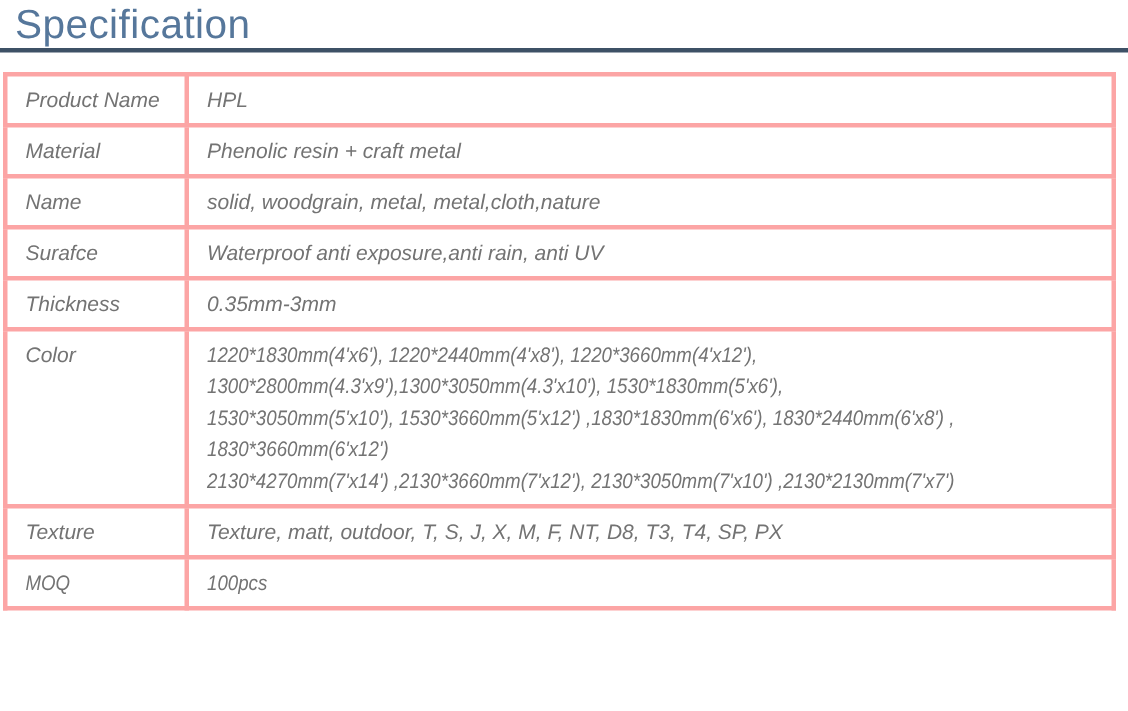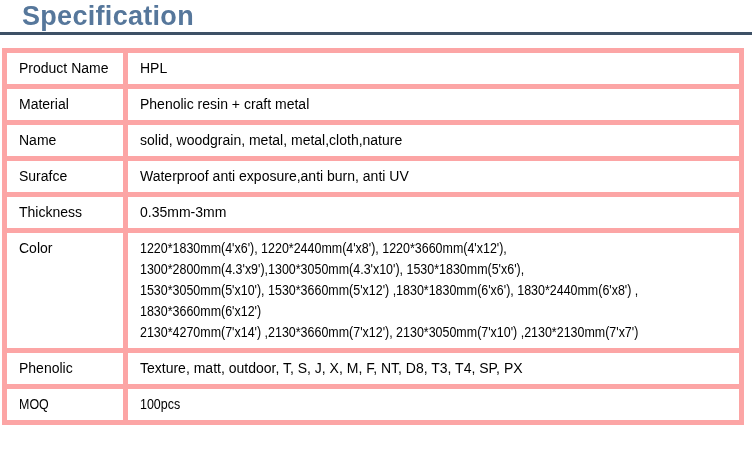--- a/index.html
+++ b/index.html
@@ -6,45 +6,46 @@
   html, body { margin: 0; padding: 0; }
   body {
     width: 752px;
     height: 474px;
     background: #ffffff;
     font-family: "Liberation Sans", sans-serif;
     overflow: hidden;
   }
   .page-title {
     margin: 0;
-    padding: 1px 0 0 22px;
+    padding: 1px 0 0 10px;
     font-size: 27px;
-    font-weight: 700;
+    font-weight: 400;
     color: #56779b;
     letter-spacing: 0.3px;
     line-height: 31px;
   }
   .title-rule {
     height: 3px;
     background: #3e5166;
     width: 752px;
   }
   table.spec-table {
     border-collapse: collapse;
     table-layout: fixed;
     width: 742px;
     margin: 13px 8px 0 2px;
   }
   td {
-    border: 5px solid #fca5a5;
+    border: 3px solid #fca5a5;
     font-size: 14px;
-    color: #000000;
+    color: #737373;
     vertical-align: top;
     padding: 5px 10px 5px 12px;
     line-height: 21px;
+    font-style: italic;
   }
   td.label-cell { width: 121px; }
   td.value-cell { white-space: pre-line; }
   .narrow {
     display: inline-block;
     width: 112%;
     transform: scaleX(0.89);
     transform-origin: left top;
     white-space: pre-line;
   }
@@ -65,36 +66,36 @@
       <tr>
         <td class="label-cell">Material</td>
         <td class="value-cell">Phenolic resin + craft metal</td>
       </tr>
       <tr>
         <td class="label-cell">Name</td>
         <td class="value-cell">solid, woodgrain, metal, metal,cloth,nature</td>
       </tr>
       <tr>
         <td class="label-cell">Surafce</td>
-        <td class="value-cell">Waterproof anti exposure,anti burn, anti UV</td>
+        <td class="value-cell">Waterproof anti exposure,anti rain, anti UV</td>
       </tr>
       <tr>
         <td class="label-cell">Thickness</td>
         <td class="value-cell">0.35mm-3mm</td>
       </tr>
       <tr>
         <td class="label-cell">Color</td>
         <td class="value-cell"><div class="narrow">1220*1830mm(4'x6'), 1220*2440mm(4'x8'), 1220*3660mm(4'x12'),
 1300*2800mm(4.3'x9'),1300*3050mm(4.3'x10'), 1530*1830mm(5'x6'),
 1530*3050mm(5'x10'), 1530*3660mm(5'x12') ,1830*1830mm(6'x6'), 1830*2440mm(6'x8') ,
 1830*3660mm(6'x12')
 2130*4270mm(7'x14') ,2130*3660mm(7'x12'), 2130*3050mm(7'x10') ,2130*2130mm(7'x7')</div></td>
       </tr>
       <tr>
-        <td class="label-cell">Phenolic</td>
+        <td class="label-cell">Texture</td>
         <td class="value-cell">Texture, matt, outdoor, T, S, J, X, M, F, NT, D8, T3, T4, SP, PX</td>
       </tr>
       <tr>
         <td class="label-cell"><div class="narrow">MOQ</div></td>
         <td class="value-cell"><div class="narrow">100pcs</div></td>
       </tr>
     </tbody>
   </table>
 </div>
 

